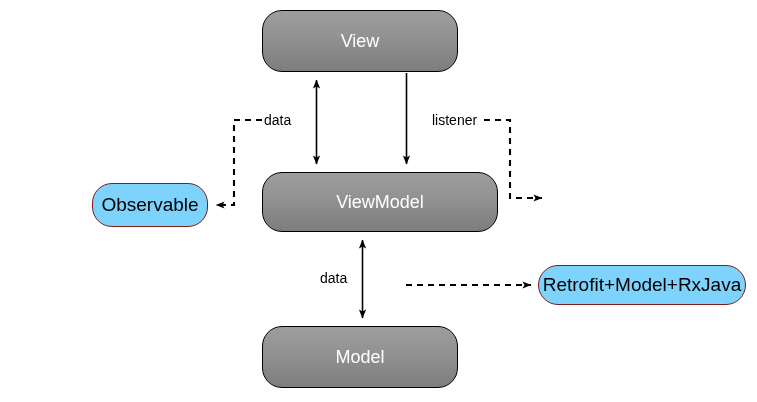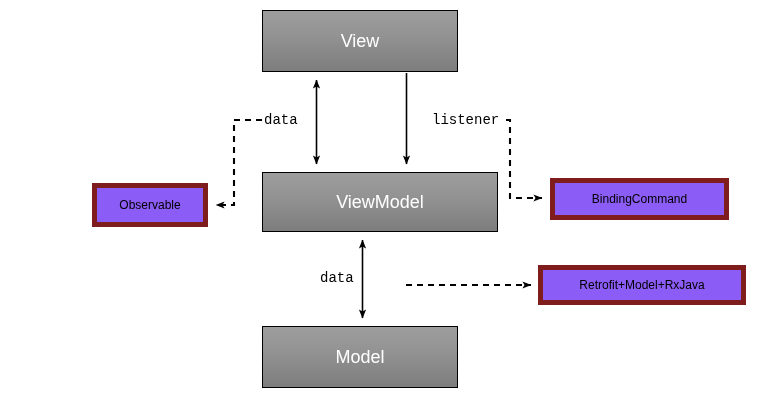--- a/index.html
+++ b/index.html
@@ -23,42 +23,42 @@
     height: 402px;
     pointer-events: none;
   }
   .node {
     position: absolute;
     box-sizing: border-box;
     display: flex;
     align-items: center;
     justify-content: center;
     text-align: center;
+    border-radius: 20px;
   }
   .node-filled {
     background: linear-gradient(to bottom, #9d9d9d 0%, #939393 40%, #868686 75%, #7d7d7d 100%);
     border: 1px solid #000000;
     color: #ffffff;
     font-size: 18px;
   }
   .node-plain {
-    background: #8b5cf6;
-    border: 5px solid #7f1d1d;
+    background: #7dd3fc;
+    border: 1px solid #7f1d1d;
     color: #000000;
-    font-size: 12px;
+    font-size: 19px;
   }
   .edge-label {
     position: absolute;
     color: #000000;
     font-size: 14px;
     white-space: nowrap;
     background: #ffffff;
     padding: 0 2px;
     line-height: 16px;
-    font-family: Liberation Mono, monospace;
   }
   #view-node   { left: 262px; top: 10px;  width: 196px; height: 62px; }
   #vm-node     { left: 262px; top: 172px; width: 236px; height: 60px; }
   #model-node  { left: 262px; top: 326px; width: 196px; height: 62px; }
   #observable-node     { left: 92px;  top: 183px; width: 116px; height: 44px; }
   #bindingcommand-node { left: 550px; top: 178px; width: 179px; height: 42px; }
   #network-node        { left: 538px; top: 265px; width: 208px; height: 40px; }
   #label-data-top      { left: 262px; top: 112px; }
   #label-listener      { left: 416px; top: 112px; margin-left: 14px; }
   #label-data-mid      { left: 318px; top: 270px; }
@@ -100,23 +100,20 @@
   </div>
 
   <div class="node node-filled" id="model-node">
     <span>Model</span>
   </div>
 
   <div class="node node-plain" id="observable-node">
     <span>Observable</span>
   </div>
 
-  <div class="node node-plain" id="bindingcommand-node">
-    <span>BindingCommand</span>
-  </div>
 
   <div class="node node-plain" id="network-node">
     <span>Retrofit+Model+RxJava</span>
   </div>
 
   <div class="edge-label" id="label-data-top">data</div>
 
   <div class="edge-label" id="label-listener">listener</div>
 
   <div class="edge-label" id="label-data-mid">data</div>

